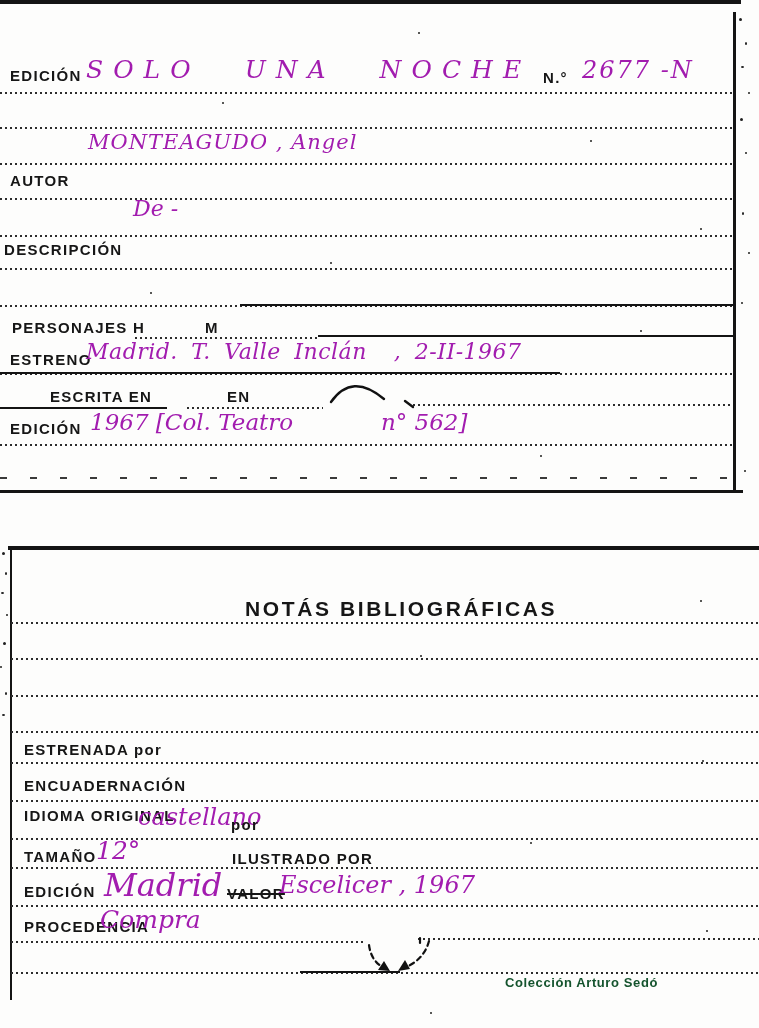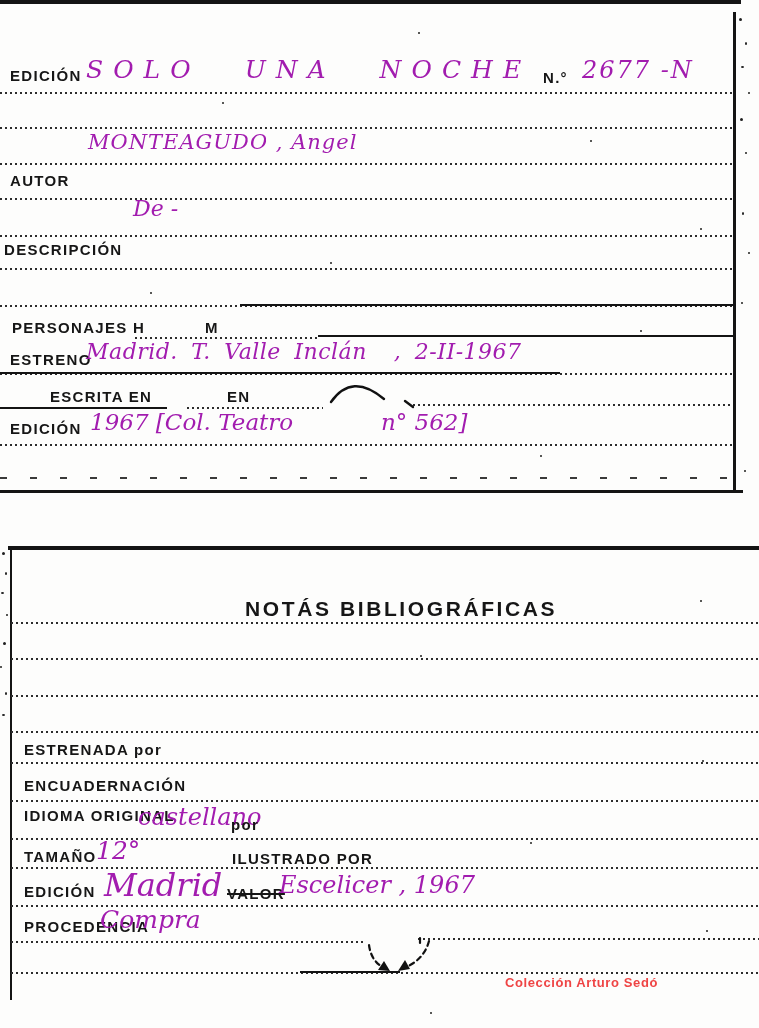--- a/index.html
+++ b/index.html
@@ -15,21 +15,21 @@
     position:absolute;font-family:"DejaVu Serif",serif;font-style:italic;
     color:#a21caf;white-space:pre;line-height:1;
   }
   .dot{position:absolute;height:2px;background:repeating-linear-gradient(90deg,#2c2c2c 0 2px,transparent 2px 5px);}
   .sparse{position:absolute;height:2px;background:repeating-linear-gradient(90deg,#3a3a3a 0 7px,transparent 7px 30px);}
   .solid{position:absolute;background:#141414;}
   .speck{position:absolute;background:#1f1f1f;border-radius:50%;}
   .strike{text-decoration:line-through;text-decoration-thickness:2px;}
   .stamp{
     position:absolute;font-family:"Liberation Sans",sans-serif;font-weight:700;
-    font-size:13px;letter-spacing:0.6px;color:#ef4444;white-space:nowrap;line-height:1;
+    font-size:13px;letter-spacing:0.6px;color:#14532d;white-space:nowrap;line-height:1;
   }
   .mk{stroke:#111;stroke-width:2.4;fill:none;stroke-linecap:round;}
   .mkd{stroke:#111;stroke-width:2.2;fill:none;stroke-linecap:round;stroke-dasharray:5 4;}
   .mkf{fill:#111;stroke:none;}
 </style>
 </head>
 <body>
 
 <div id="scan">
 

